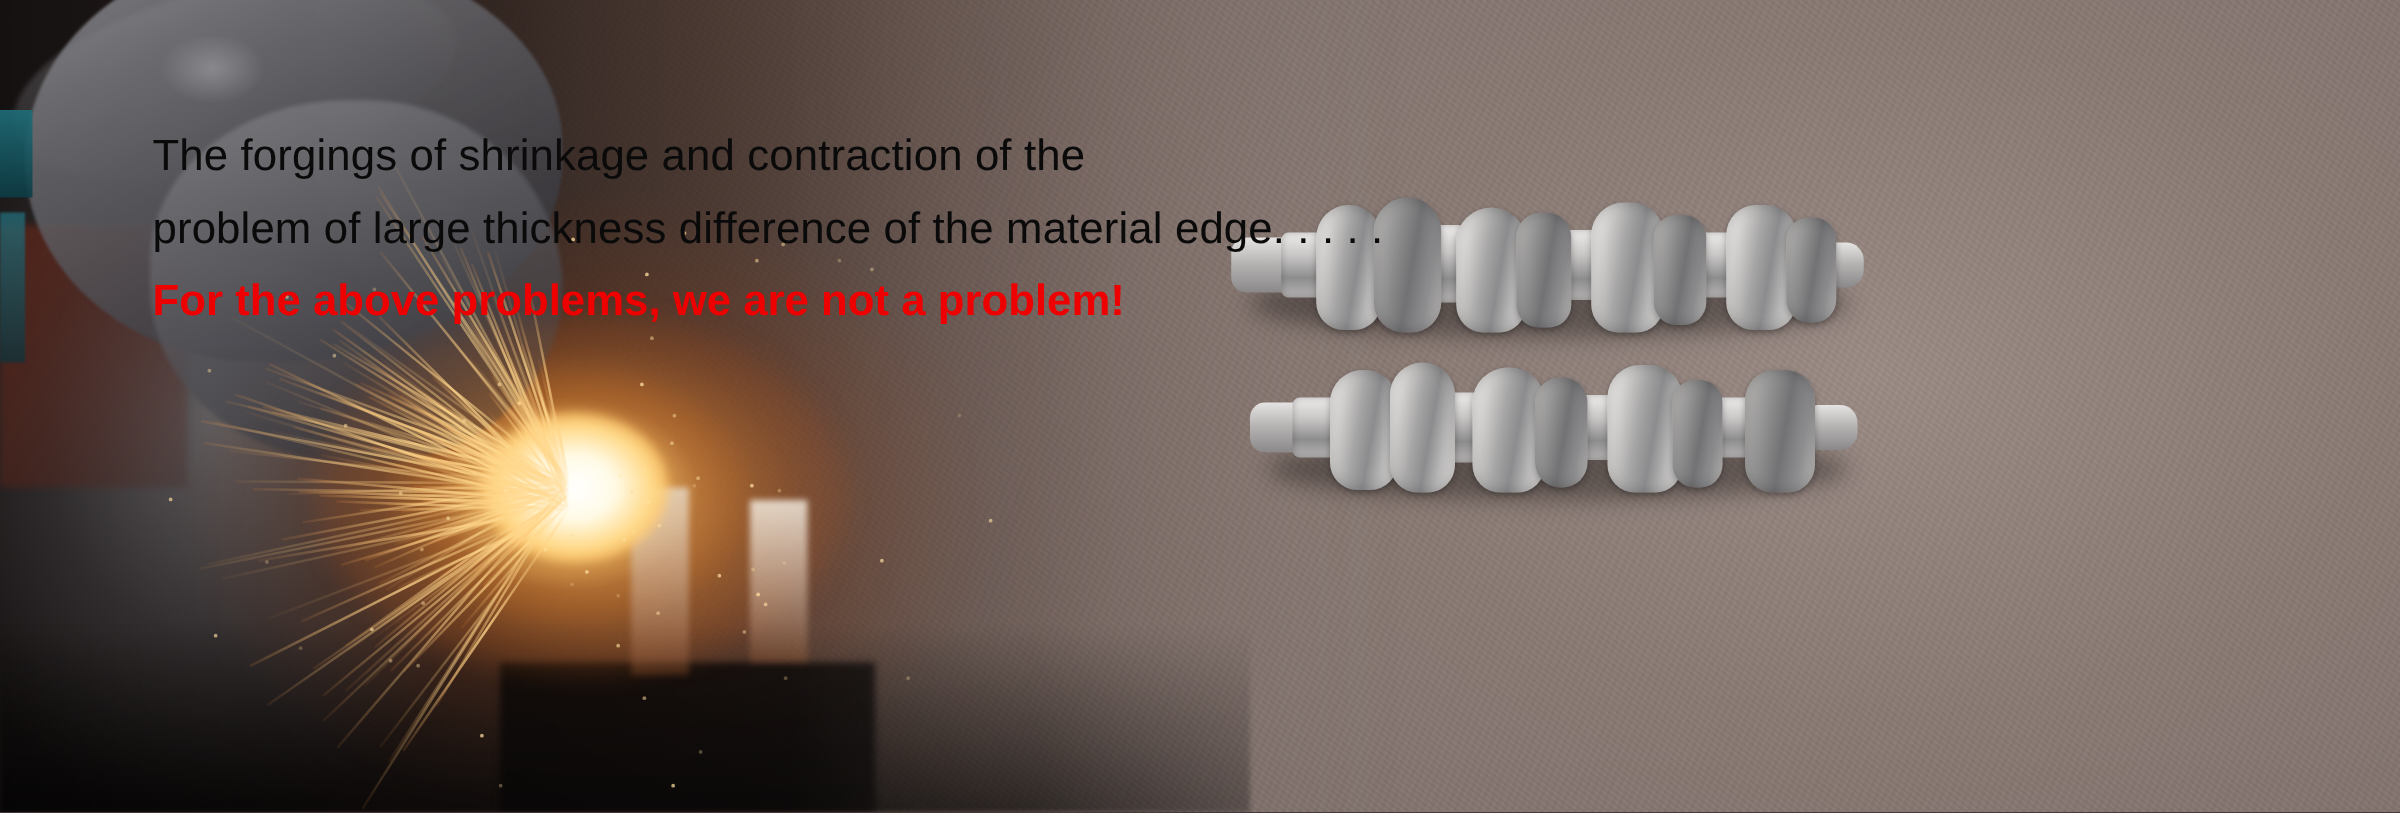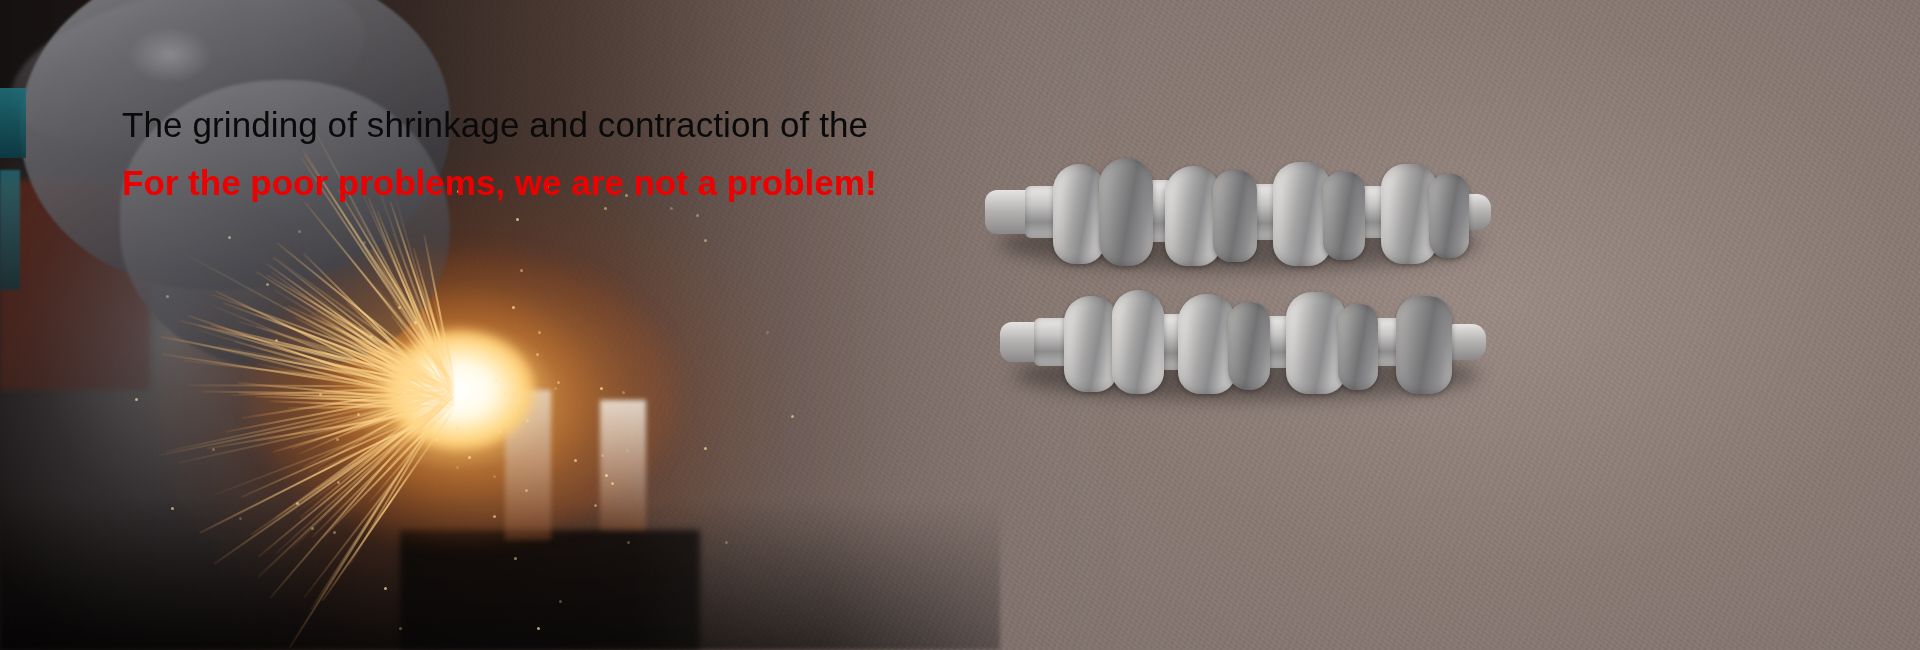--- a/index.html
+++ b/index.html
@@ -472,17 +472,18 @@
       <div class="web dark" style="position: absolute; left: 228px; top: 22px; width: 42px; height: 88px; border-radius: 20px; z-index: 3;"></div>
       <div class="journal" style="position: absolute; left: 262px; top: 36px; width: 32px; height: 52px; z-index: 2;"></div>
       <div class="web" style="position: absolute; left: 286px; top: 12px; width: 60px; height: 102px; border-radius: 26px 26px 22px 22px; z-index: 3;"></div>
       <div class="web dark" style="position: absolute; left: 338px; top: 24px; width: 40px; height: 86px; border-radius: 18px; z-index: 3;"></div>
       <div class="journal" style="position: absolute; left: 370px; top: 38px; width: 34px; height: 48px; z-index: 2;"></div>
       <div class="web dark" style="position: absolute; left: 396px; top: 16px; width: 56px; height: 98px; border-radius: 24px 24px 22px 22px; z-index: 3;"></div>
       <div class="nose" style="position: absolute; left: 448px; top: 44px; width: 38px; height: 36px; border-radius: 6px 14px 14px 6px; z-index: 2;"></div>
     </div>
 
   <div class="copy">
-    <div class="line">The grinding of shrinkage and contraction of the</div>
-    <div class="line red">For the poor problems, we are not a problem!</div>
+    <div class="line">The forgings of shrinkage and contraction of the</div>
+    <div class="line">problem of large thickness difference of the material edge. . . . .</div>
+    <div class="line red">For the above problems, we are not a problem!</div>
   </div>
 
 </div>
 
 </body></html>

